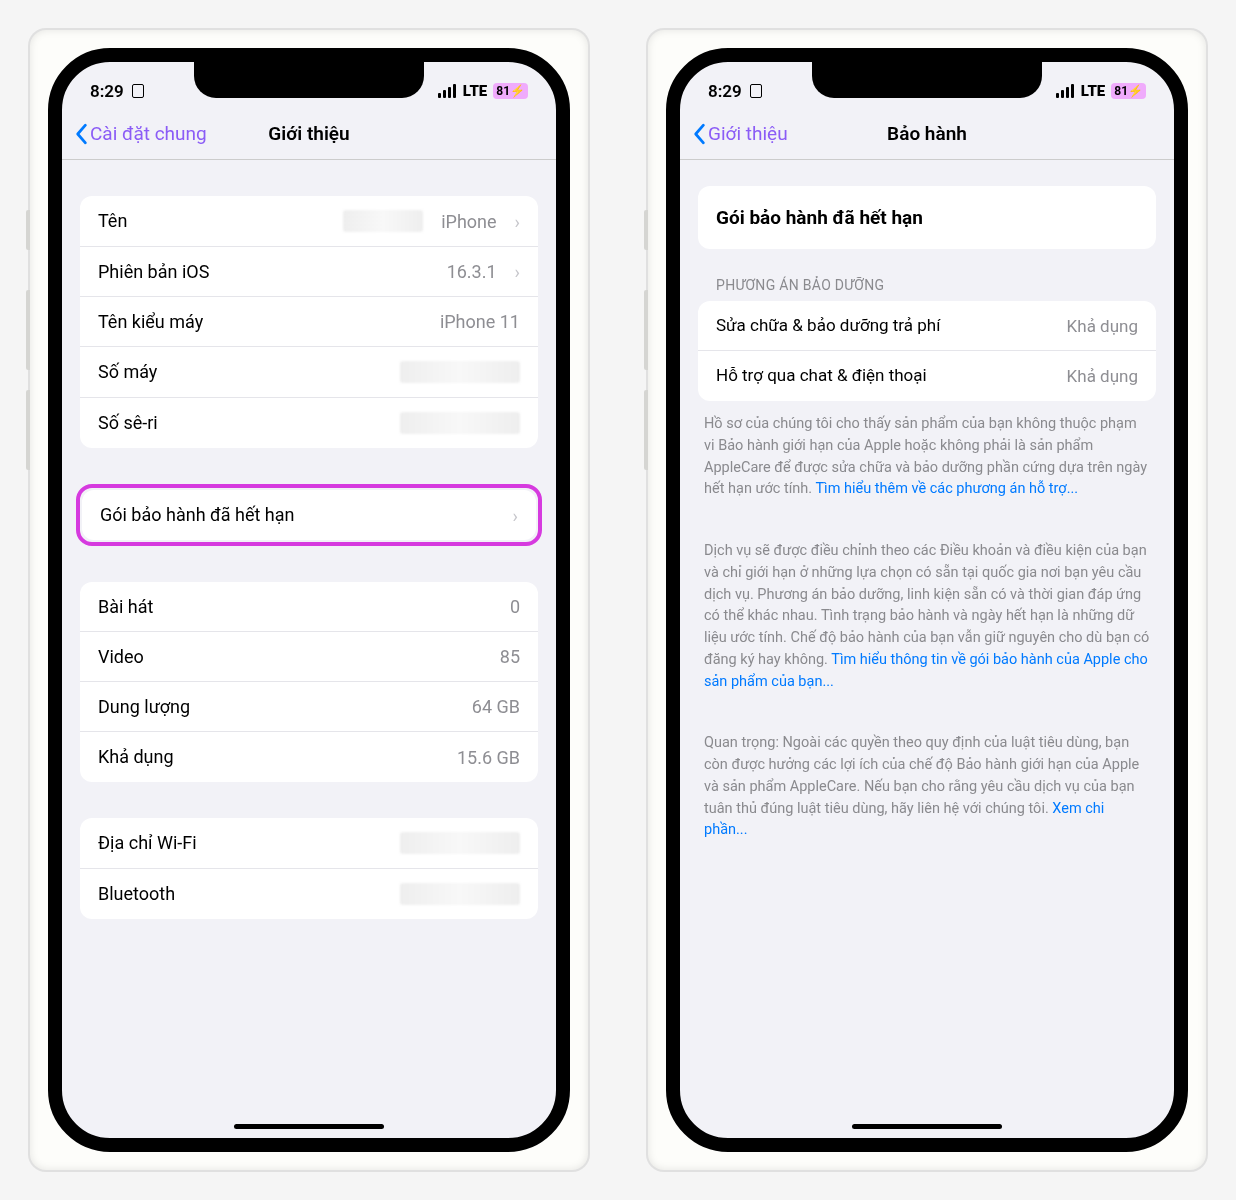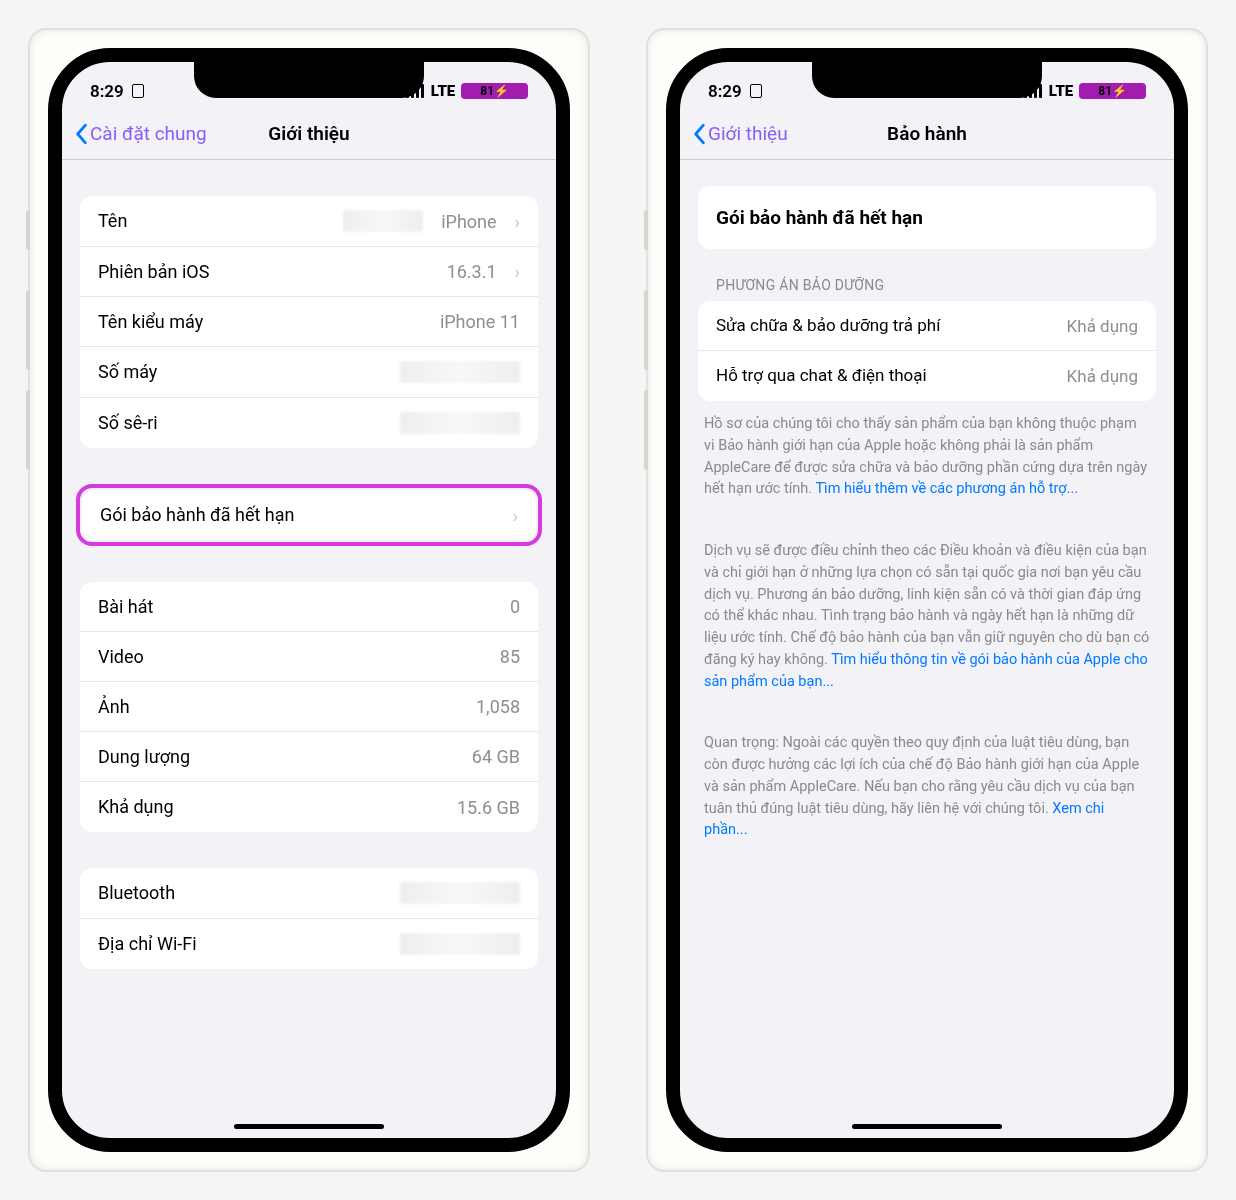--- a/index.html
+++ b/index.html
@@ -75,23 +75,23 @@
 .status-right { display: flex; align-items: center; gap: 3px; font-size: 15px; }
 .signal { display: flex; gap: 2px; align-items: flex-end; margin-right: 4px; }
 .signal span { width: 3px; background: #000; border-radius: 1px; }
 .signal span:nth-child(1){height:5px}
 .signal span:nth-child(2){height:8px}
 .signal span:nth-child(3){height:11px}
 .signal span:nth-child(4){height:14px}
 .battery-box {
   display: inline-flex;
   align-items: center;
-  background: #a21caf;
+  background: #f0abfc;
   border-radius: 4px;
-  padding: 1px 19px;
+  padding: 1px 3px;
   font-size: 12px;
   font-weight: 700;
   color: #000;
   margin-left: 3px;
 }
 .card-icon {
   display:inline-block; width:12px; height:14px;
   border:1.5px solid #000; border-radius:2px; margin-left:4px;
 }
 
@@ -278,42 +278,38 @@
       <div class="group">
         <div class="row">
           <span class="row-label">Bài hát</span>
           <span class="row-value">0</span>
         </div>
         <div class="row">
           <span class="row-label">Video</span>
           <span class="row-value">85</span>
         </div>
         <div class="row">
-          <span class="row-label">Ảnh</span>
-          <span class="row-value">1,058</span>
-        </div>
-        <div class="row">
           <span class="row-label">Dung lượng</span>
           <span class="row-value">64 GB</span>
         </div>
         <div class="row">
           <span class="row-label">Khả dụng</span>
           <span class="row-value">15.6 GB</span>
         </div>
       </div>
 
       <div class="group">
         <div class="row">
+          <span class="row-label">Địa chỉ Wi-Fi</span>
+          <span class="row-value">
+              <span class="blur"></span>
+            </span>
+        </div>
+        <div class="row">
           <span class="row-label">Bluetooth</span>
-          <span class="row-value">
-              <span class="blur"></span>
-            </span>
-        </div>
-        <div class="row">
-          <span class="row-label">Địa chỉ Wi-Fi</span>
           <span class="row-value">
               <span class="blur"></span>
             </span>
         </div>
       </div>
     </div>
 
     <div class="home-indicator"></div>
   </div>
 </div>

